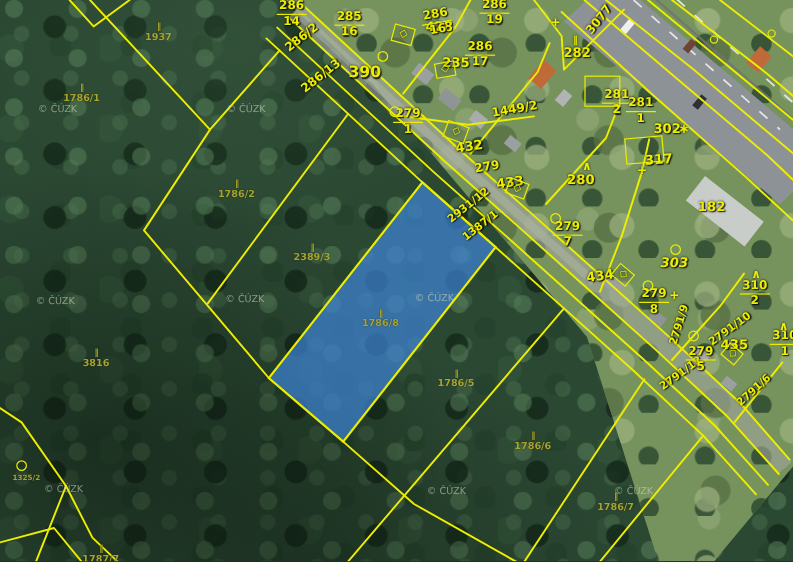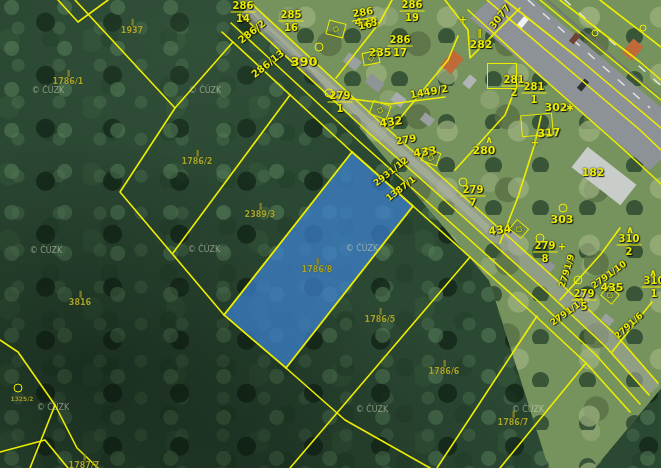--- a/index.html
+++ b/index.html
@@ -136,21 +136,21 @@
 
   <div id="labels" class="layer">
       <div class="lab" style="left: 342px; top: 22px; transform: translate(-50%, -50%); padding-left: 48px;">428</div>
       <div class="lab" style="left: 304px; top: 61px; transform: translate(-50%, -50%); font-size: 13px;">390</div>
       <div class="lab" style="left: 380px; top: 52px; transform: translate(-50%, -50%);">235</div>
       <div class="lab" style="left: 391px; top: 122px; transform: translate(-50%, -50%) rotate(-8deg);">432</div>
       <div class="lab" style="left: 406px; top: 140px; transform: translate(-50%, -50%) rotate(-10deg); font-size: 10px;">279</div>
       <div class="lab" style="left: 425px; top: 152px; transform: translate(-50%, -50%) rotate(-8deg);">433</div>
       <div class="lab" style="left: 500px; top: 230px; transform: translate(-50%, -50%) rotate(-8deg);">434</div>
       <div class="lab" style="left: 612px; top: 287px; transform: translate(-50%, -50%);">435</div>
-      <div class="lab" style="left: 562px; top: 219px; transform: translate(-50%, -50%);">303</div>
+      <div class="lab" style="left: 562px; top: 219px; transform: translate(-50%, -50%); font-style: italic;">303</div>
       <div class="lab" style="left: 549px; top: 133px; transform: translate(-50%, -50%) rotate(-4deg);">317</div>
       <div class="lab" style="left: 484px; top: 150px; transform: translate(-50%, -50%);">280</div>
       <div class="lab" style="left: 481px; top: 44px; transform: translate(-50%, -50%);">282</div>
       <div class="lab" style="left: 593px; top: 172px; transform: translate(-50%, -50%);">182</div>
       <div class="lab" style="left: 556px; top: 107px; transform: translate(-50%, -50%);">302</div>
       <div class="lab" style="left: 500px; top: 17px; transform: translate(-50%, -50%) rotate(-52deg); font-size: 10px;">3077</div>
       <div class="lab" style="left: 252px; top: 32px; transform: translate(-50%, -50%) rotate(-38deg); font-size: 10px;">286/2</div>
       <div class="lab" style="left: 268px; top: 64px; transform: translate(-50%, -50%) rotate(-38deg); font-size: 10px;">286/13</div>
       <div class="lab" style="left: 429px; top: 92px; transform: translate(-50%, -50%) rotate(-10deg); font-size: 10px;">1449/2</div>
       <div class="lab" style="left: 391px; top: 172px; transform: translate(-50%, -50%) rotate(-38deg); font-size: 9px;">2931/12</div>

